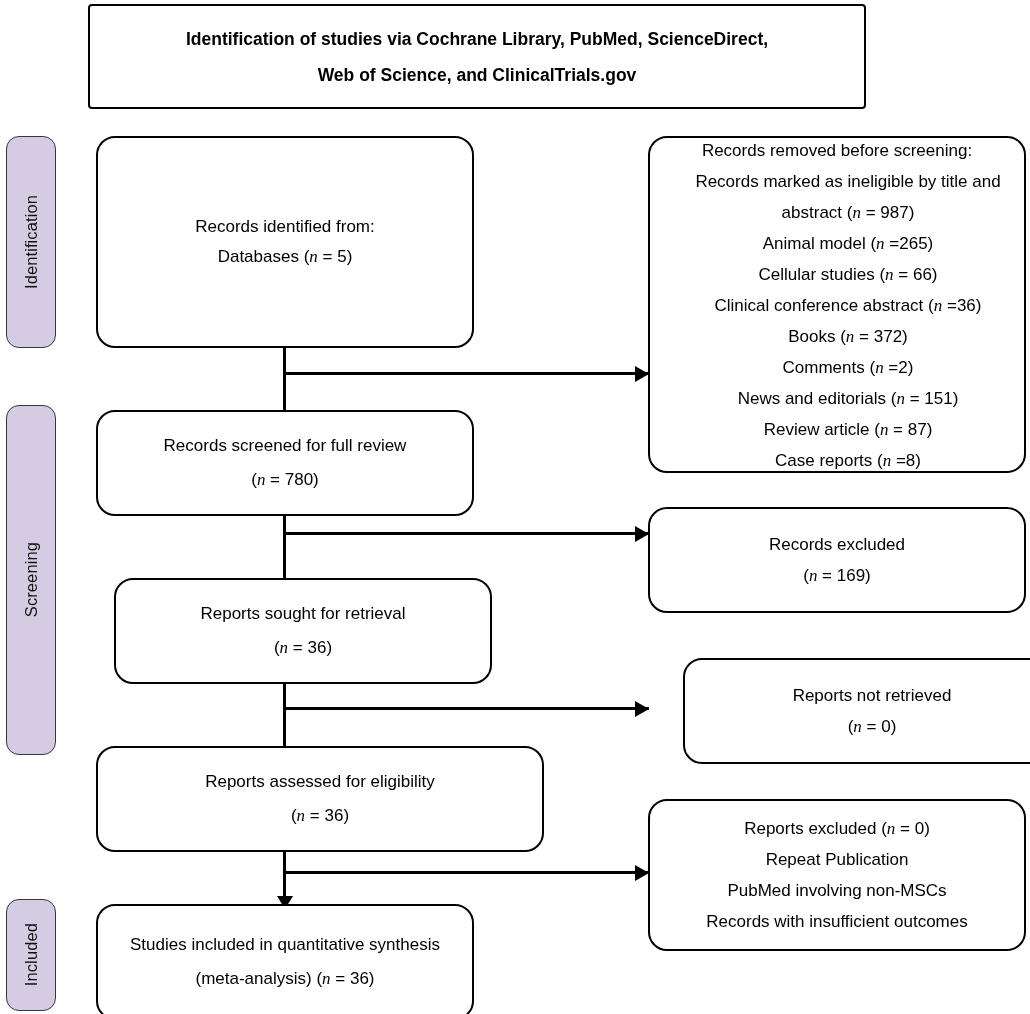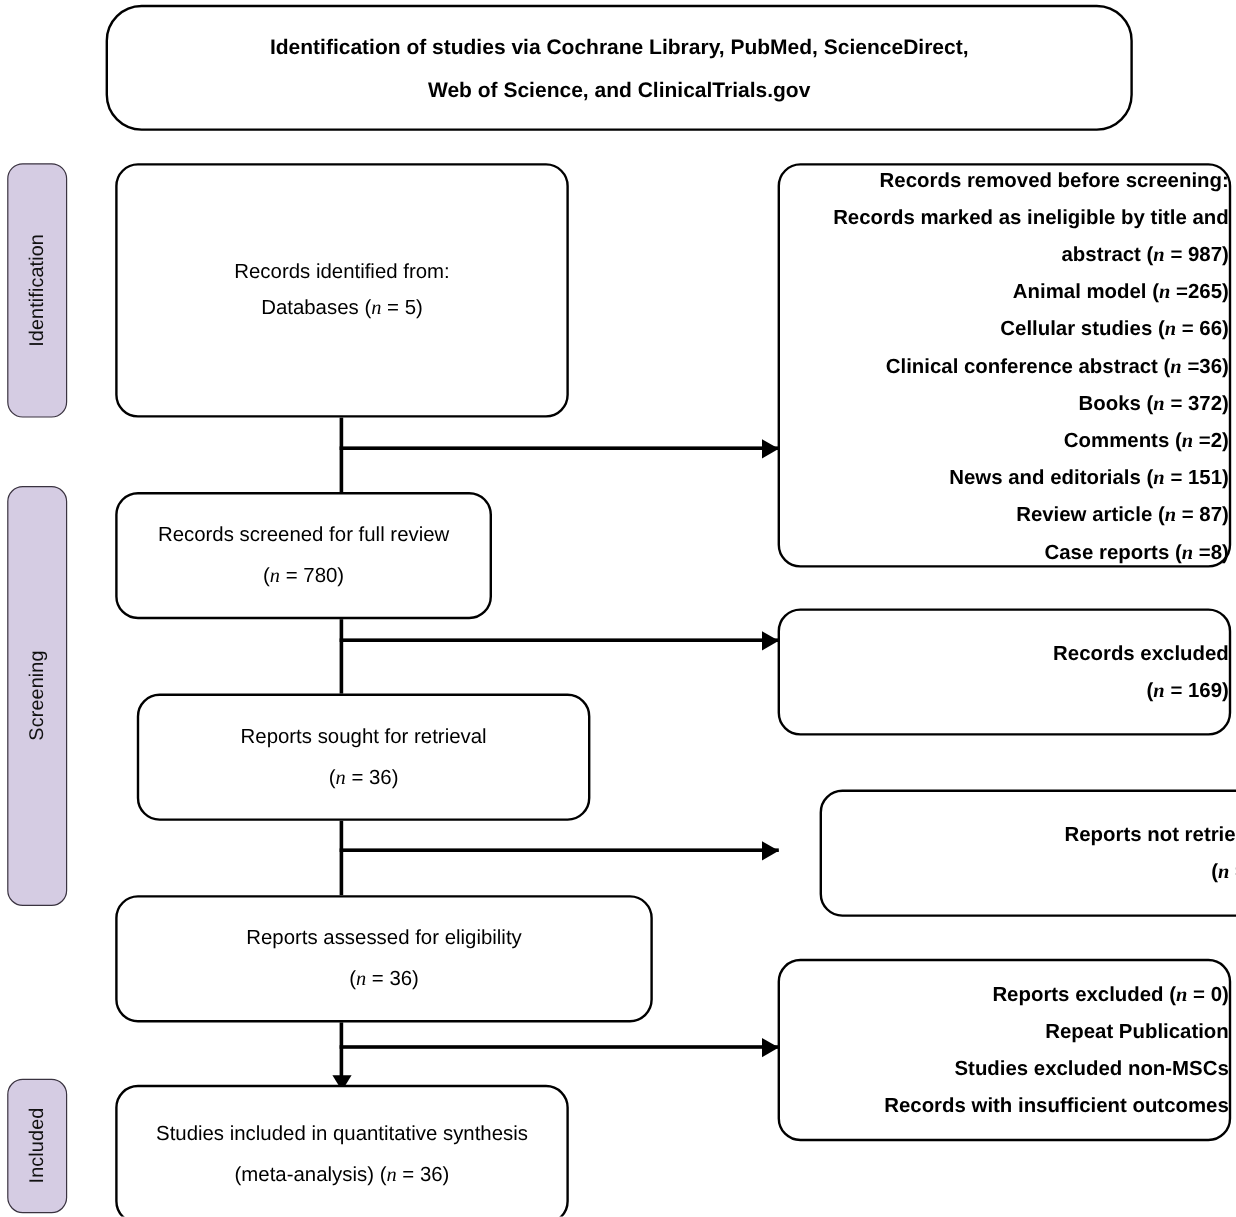--- a/index.html
+++ b/index.html
@@ -56,21 +56,21 @@
   }
   .fbox .line {
     font-size: 17px;
     line-height: 30px;
     white-space: nowrap;
   }
   .center .line { text-align: center; }
   .center.tight .line { line-height: 34px; }
 
   .left-pad { padding-left: 22px; }
-  .left-pad .line { text-align: right; line-height: 31px; font-weight: bold; }
+  .left-pad .line { text-align: center; line-height: 31px; }
   .left-pad .line.ind { padding-left: 22px; }
 
   .title-box .line {
     font-weight: bold;
     font-size: 17.5px;
     line-height: 36px;
     text-align: center;
   }
 
   em.it {
@@ -102,21 +102,21 @@
     border-right: 8px solid transparent;
     border-top: 13px solid #000000;
     z-index: 3;
   }
 </style>
 </head>
 <body>
 
 <div id="canvas">
 
-  <div class="fbox title-box" style="left:88px; top:4px; width:856px; height:105px; border-radius:30px;padding-left:12px;">
+  <div class="fbox title-box" style="left:88px; top:4px; width:778px; height:105px; border-radius:4px;padding-left:12px;">
     <div class="inner">
       <div class="line">Identification of studies via Cochrane Library, PubMed, ScienceDirect,</div>
       <div class="line">Web of Science, and ClinicalTrials.gov</div>
     </div>
   </div>
 
   <div class="phase-bar" style="left:6px; top:136px; width:50px; height:212px;">
     <span>Identification</span>
   </div>
   <div class="phase-bar" style="left:6px; top:405px; width:50px; height:350px;">
@@ -145,21 +145,21 @@
 
   <div class="arrow-d" style="left:277px; top:896px;"></div>
 
   <div class="fbox center" style="left:96px; top:136px; width:378px; height:212px;">
     <div class="inner">
       <div class="line">Records identified from:</div>
       <div class="line">Databases (<em class="it">n</em> = 5)</div>
     </div>
   </div>
 
-  <div class="fbox center tight" style="left:96px; top:410px; width:314px; height:106px;">
+  <div class="fbox center tight" style="left:96px; top:410px; width:378px; height:106px;">
     <div class="inner">
       <div class="line">Records screened for full review</div>
       <div class="line">(<em class="it">n</em> = 780)</div>
     </div>
   </div>
 
   <div class="fbox center tight" style="left:96px; top:578px; width:378px; height:106px;margin-left:18px;">
     <div class="inner">
       <div class="line">Reports sought for retrieval</div>
       <div class="line">(<em class="it">n</em> = 36)</div>
@@ -207,18 +207,18 @@
     <div class="inner">
       <div class="line">Reports not retrieved</div>
       <div class="line">(<em class="it">n</em> = 0)</div>
     </div>
   </div>
 
   <div class="fbox left-pad" style="left:648px; top:799px; width:378px; height:152px;">
     <div class="inner">
       <div class="line">Reports excluded (<em class="it">n</em> = 0)</div>
       <div class="line">Repeat Publication</div>
-      <div class="line">Studies excluded non-MSCs</div>
+      <div class="line">PubMed involving non-MSCs</div>
       <div class="line">Records with insufficient outcomes</div>
     </div>
   </div>
 
 </div>
 
 </body></html>

